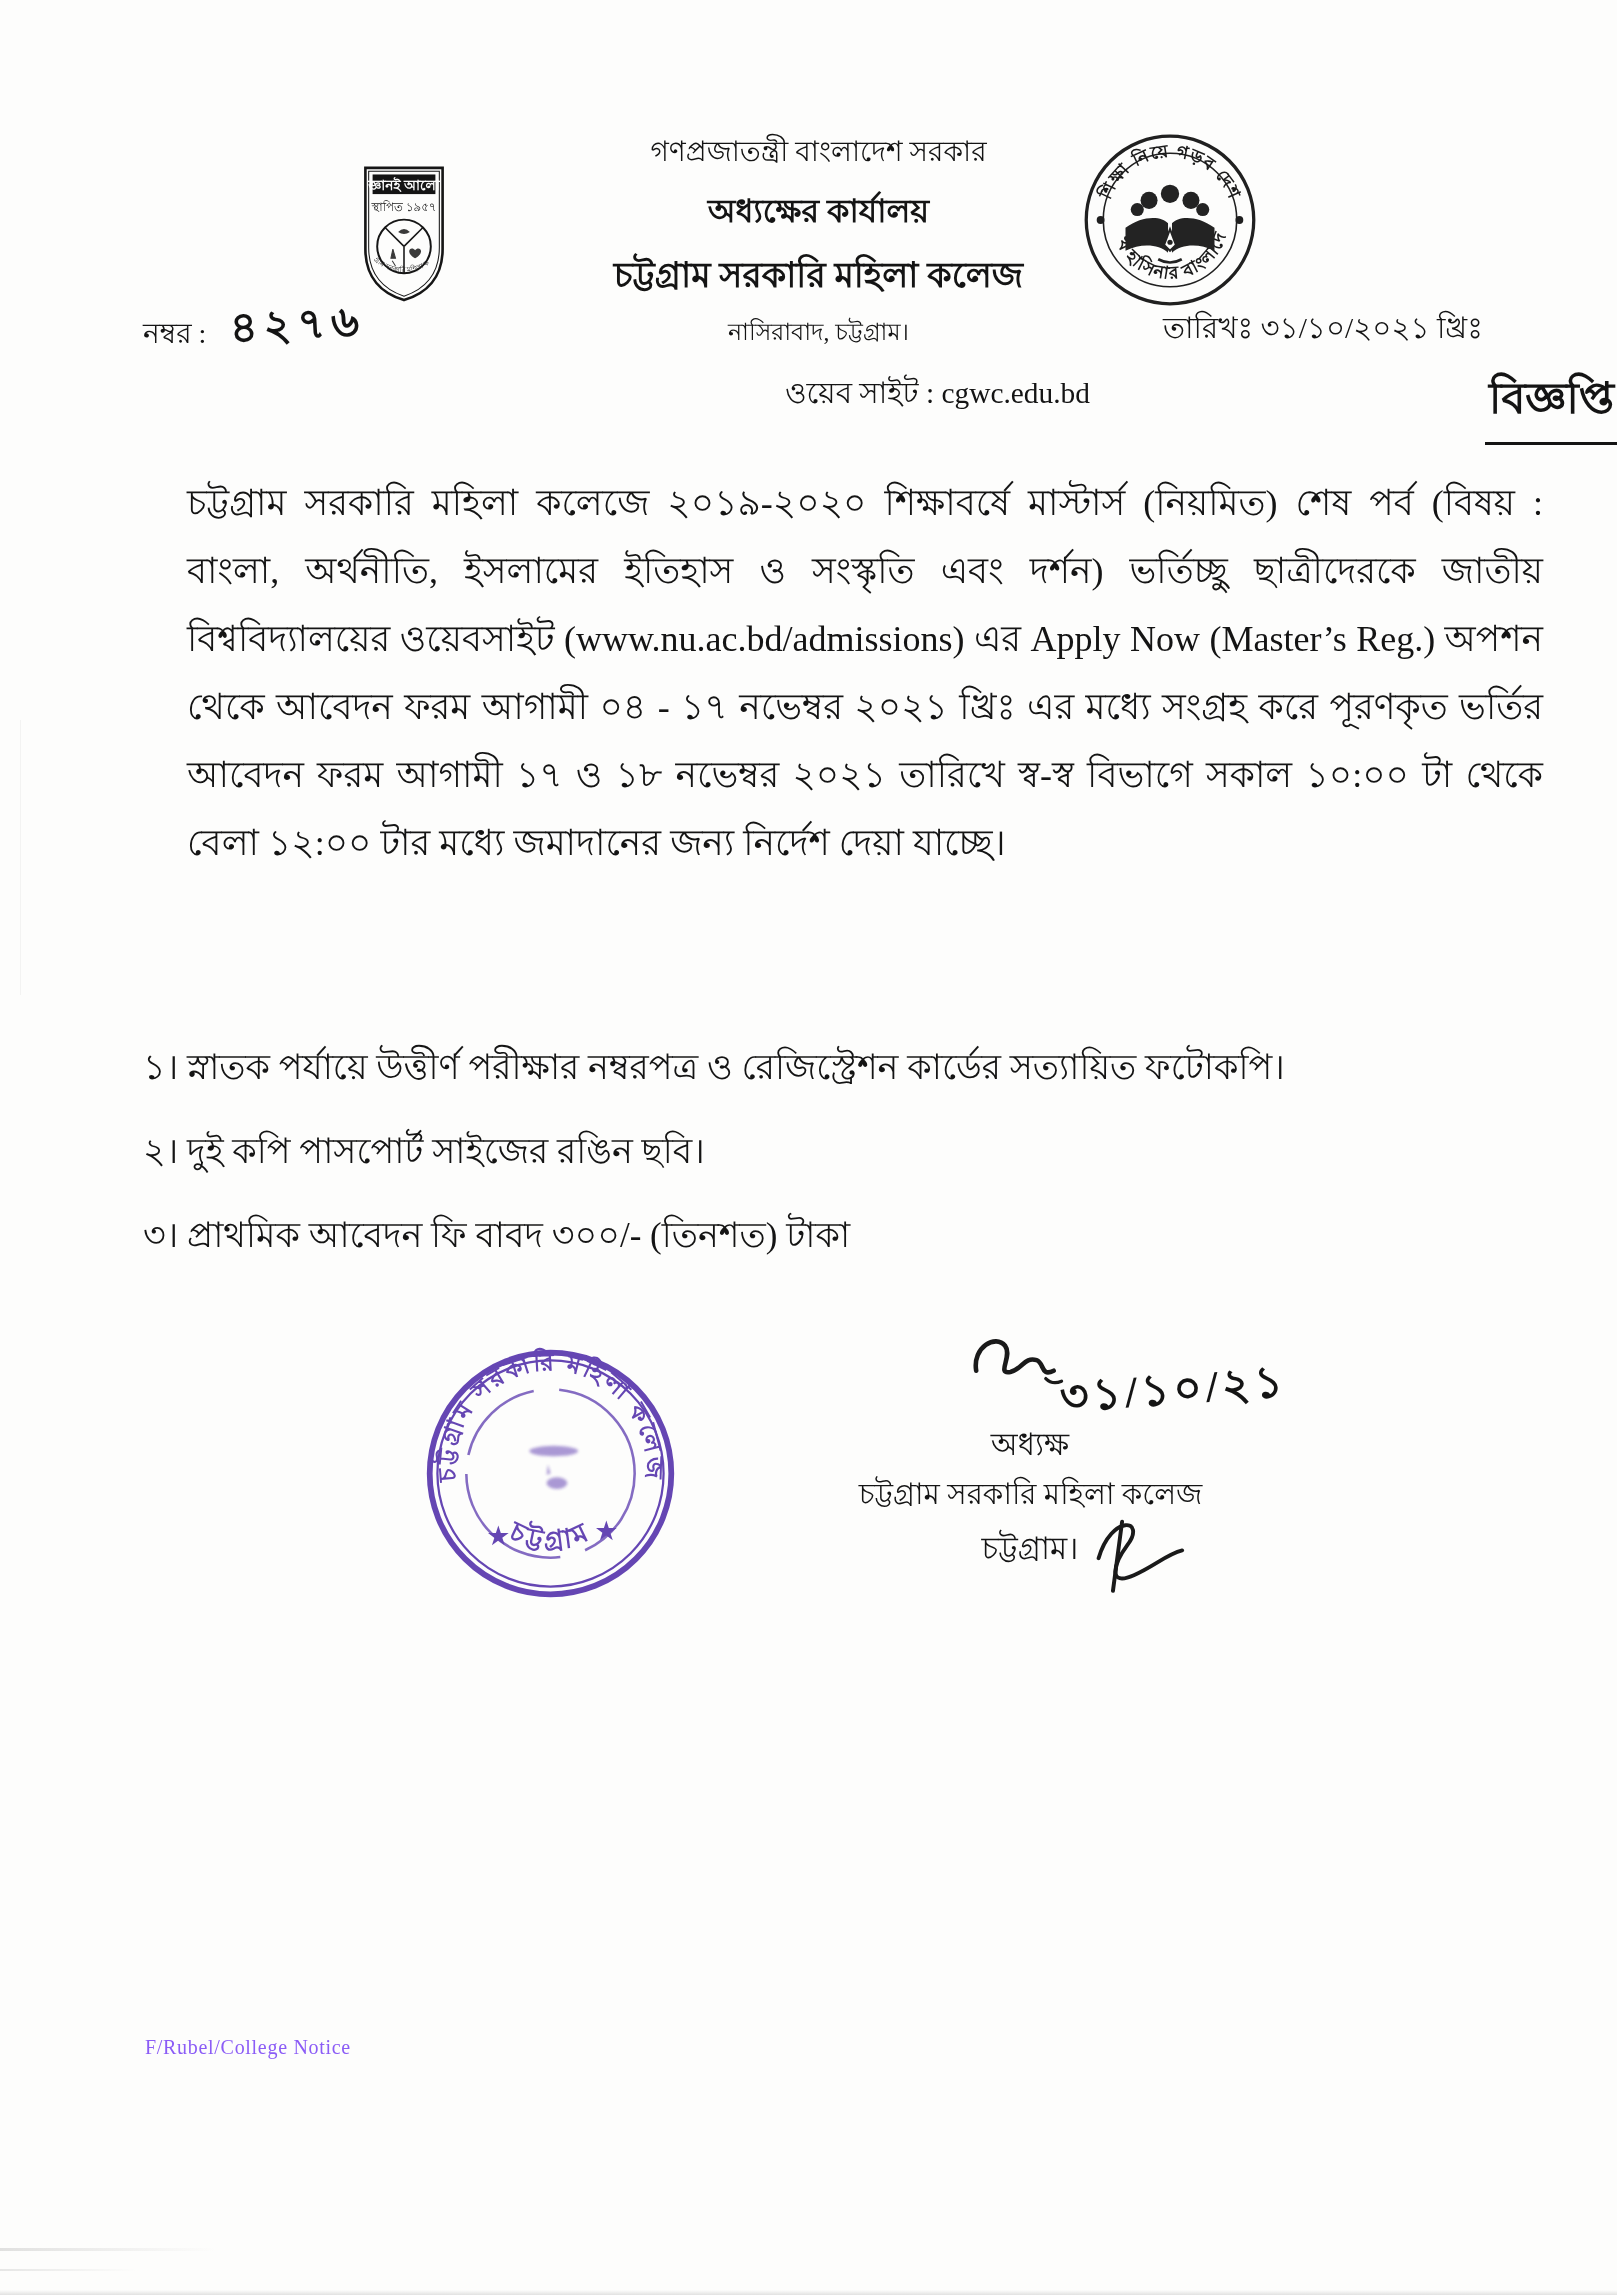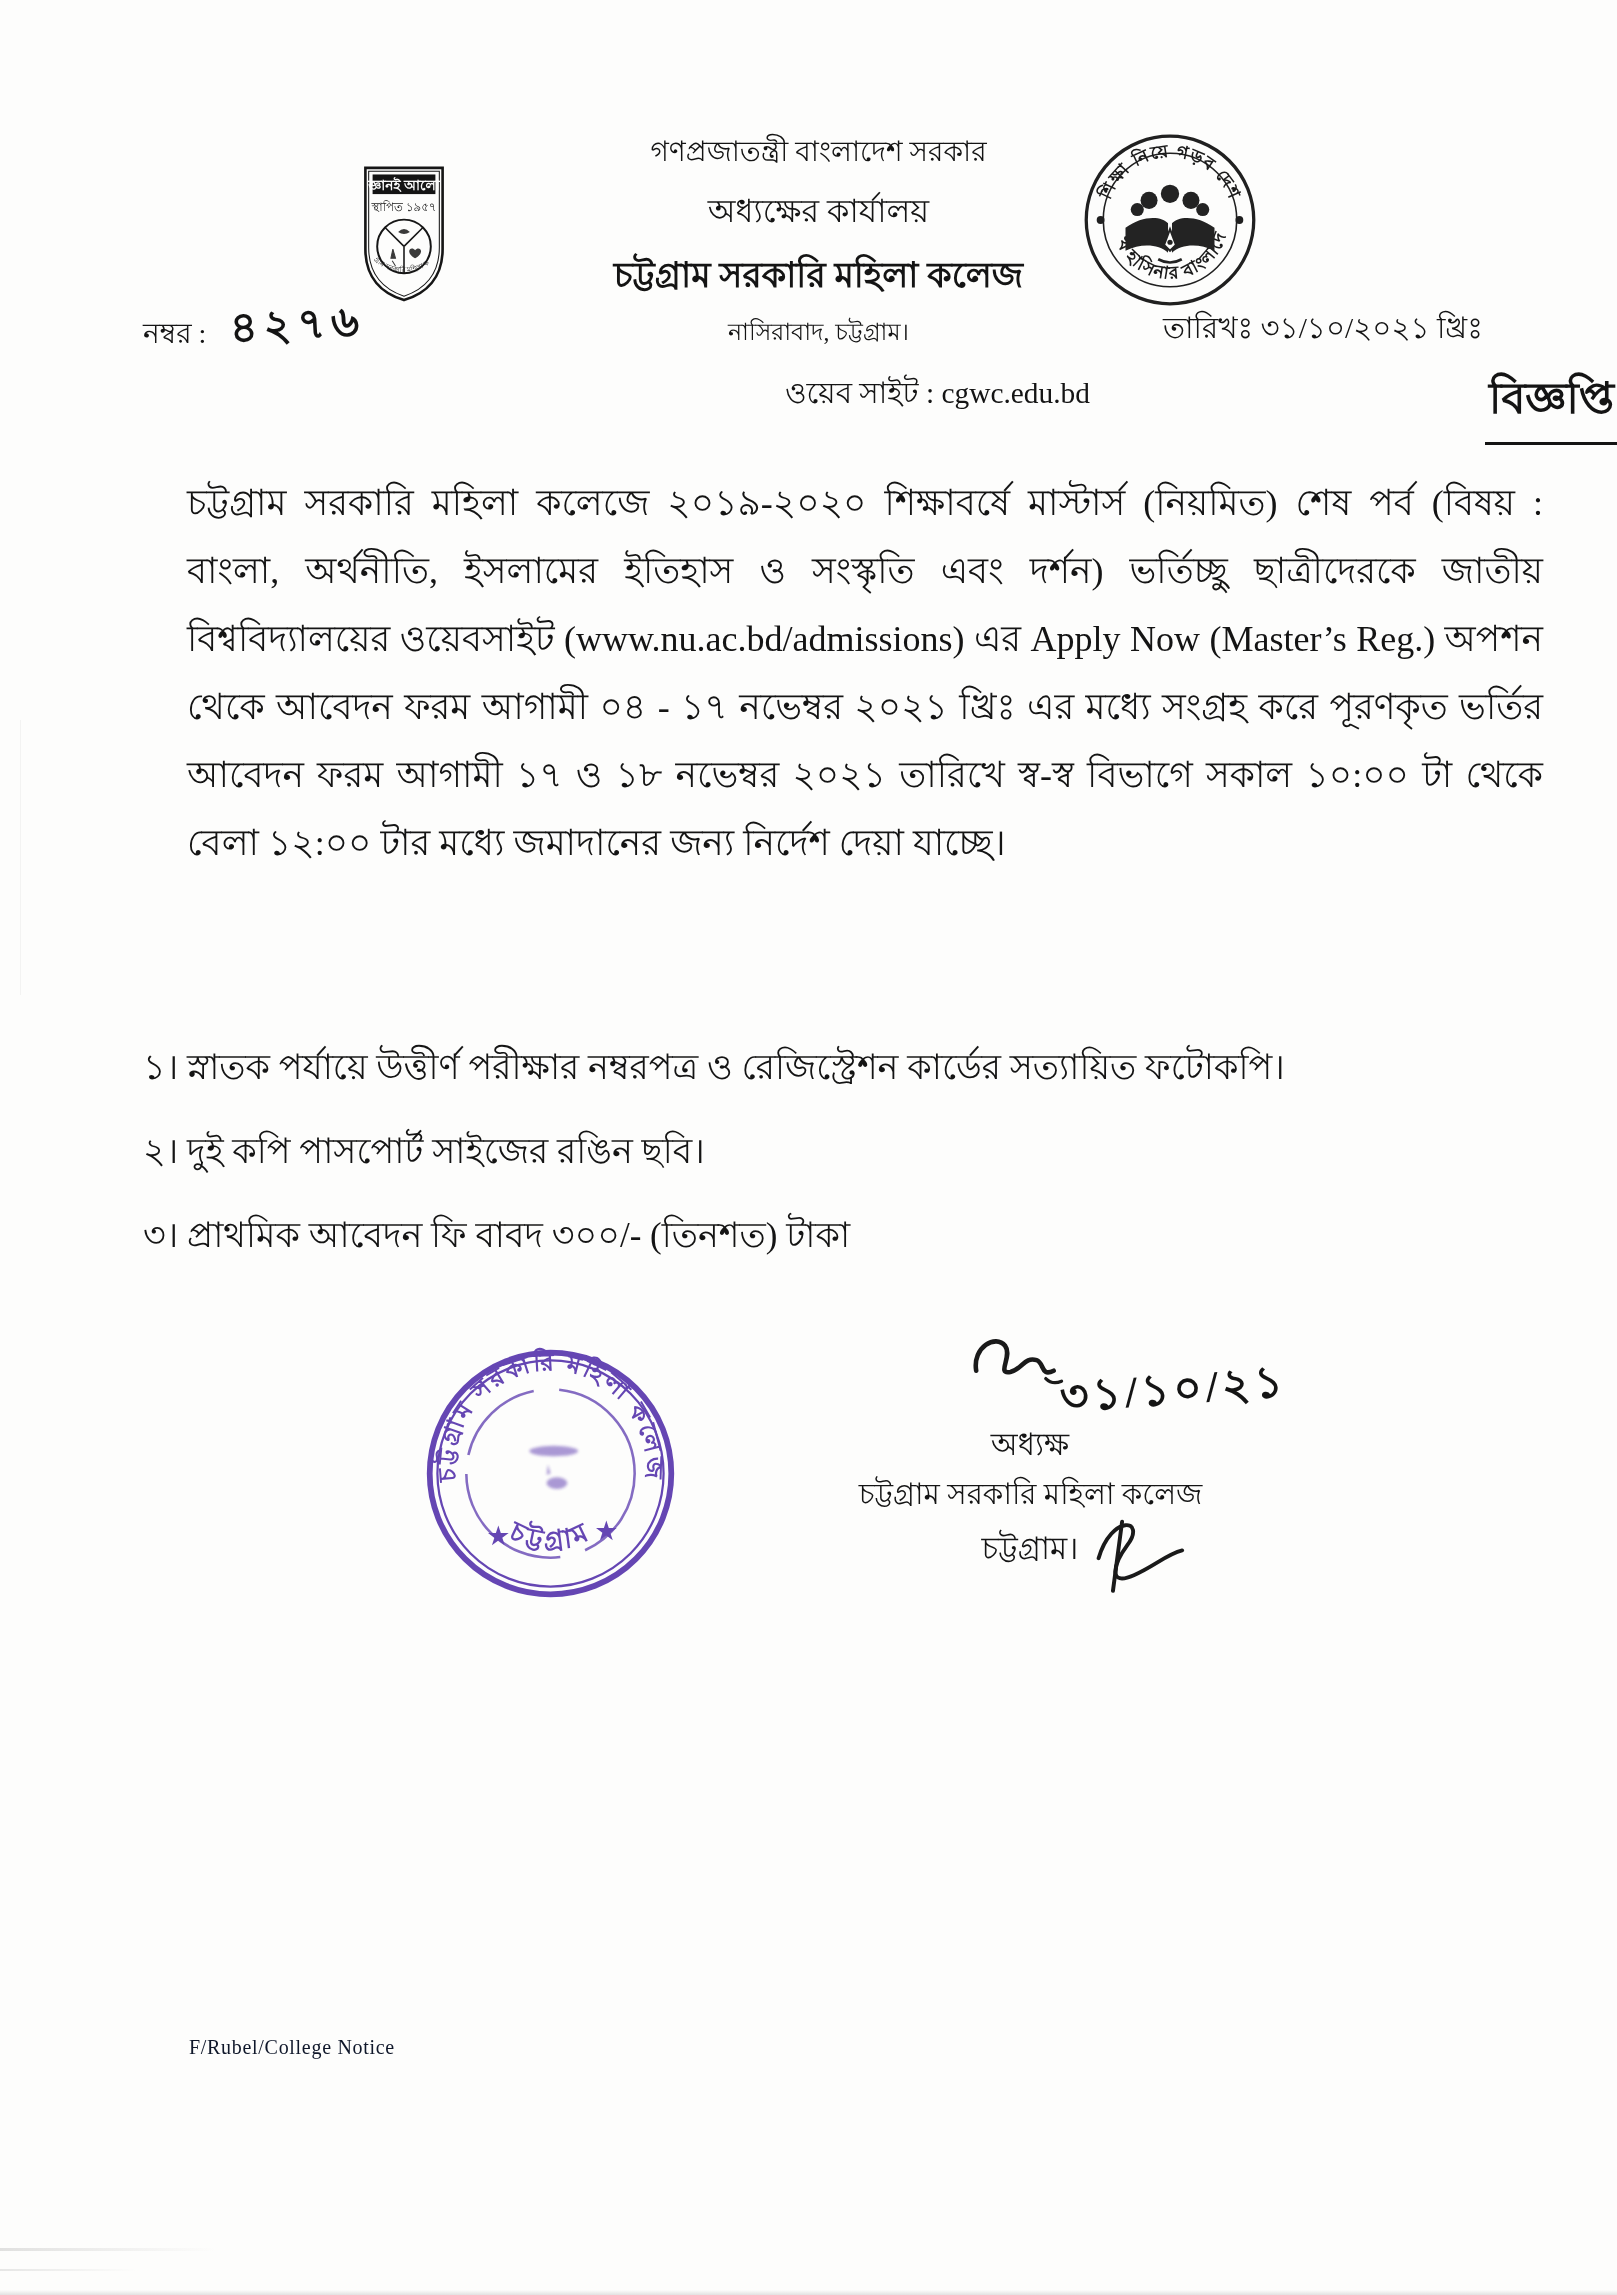--- a/index.html
+++ b/index.html
@@ -3,21 +3,21 @@
 <meta charset="utf-8">
 <style>
   html,body{margin:0;padding:0;background:#e8e8e8;}
   .page{
     position:relative;width:1618px;height:2295px;background:#fdfdfc;
     font-family:"Liberation Serif", serif;color:#141414;overflow:hidden;
   }
   
   .center-head{position:absolute;left:547px;top:130px;width:543px;text-align:center;}
   .h-line1{font-size:28px;margin-bottom:9.2px;}
-  .h-line2{font-size:32px;font-weight:normal;margin-bottom:7.9px;}
+  .h-line2{font-size:32px;font-weight:bold;margin-bottom:7.9px;}
   .h-line3{font-size:35px;font-weight:bold;margin-bottom:6.5px;}
   .h-line4{font-size:23.6px;margin-bottom:17px;}
   .h-line5{font-size:29.4px;text-align:right;}
   .left-logo{position:absolute;left:360px;top:164px;width:88px;height:140px;}
   .right-logo{position:absolute;left:1081px;top:131px;width:178px;height:178px;}
   
   .number-line{position:absolute;left:143px;top:296px;font-size:28px;white-space:nowrap;}
   .number-value{
     display:inline-block;font-size:43px;font-weight:bold;letter-spacing:5.9px;
     transform:rotate(-3deg) translateY(-3.9px);margin-left:17px;
@@ -45,21 +45,21 @@
   .sig-flourish{position:absolute;left:84px;top:0px;width:151px;height:79px;}
   .hand-date{
     position:absolute;left:177px;top:34px;font-size:44px;font-weight:bold;
     transform:rotate(-4deg);letter-spacing:3.9px;white-space:nowrap;
   }
   .sig-designation{position:absolute;left:0;top:98px;width:294px;text-align:center;font-size:31px;}
   .sig-org{position:absolute;left:-39px;top:149px;width:373px;text-align:center;font-size:29.4px;}
   .sig-place{position:absolute;left:0;top:202px;width:294px;text-align:center;font-size:31px;}
   .sig-initial{position:absolute;left:196px;top:185px;width:111px;height:92px;}
   
-  .footer-ref{position:absolute;left:145px;top:2036px;font-size:20px;letter-spacing:0.7px;color:#0f172a;margin-left:44px;}
+  .footer-ref{position:absolute;left:145px;top:2036px;font-size:20px;letter-spacing:0.7px;color:#8b5cf6;}
   
   .artifact{position:absolute;pointer-events:none;}
   .a1{left:0;top:2248px;width:216px;height:2.6px;background:linear-gradient(90deg,rgba(110,110,110,.20),rgba(110,110,110,0));}
   .a2{left:0;top:2269px;width:137px;height:2px;background:linear-gradient(90deg,rgba(110,110,110,.16),rgba(110,110,110,0));}
   .a3{left:0;top:2290px;width:1618px;height:5.2px;background:linear-gradient(0deg,rgba(100,100,100,.18),rgba(100,100,100,0));}
   .a4{left:19.6px;top:720px;width:1.3px;height:275px;background:rgba(120,120,120,.07);}
 </style>
 </head>
 <body>
 

